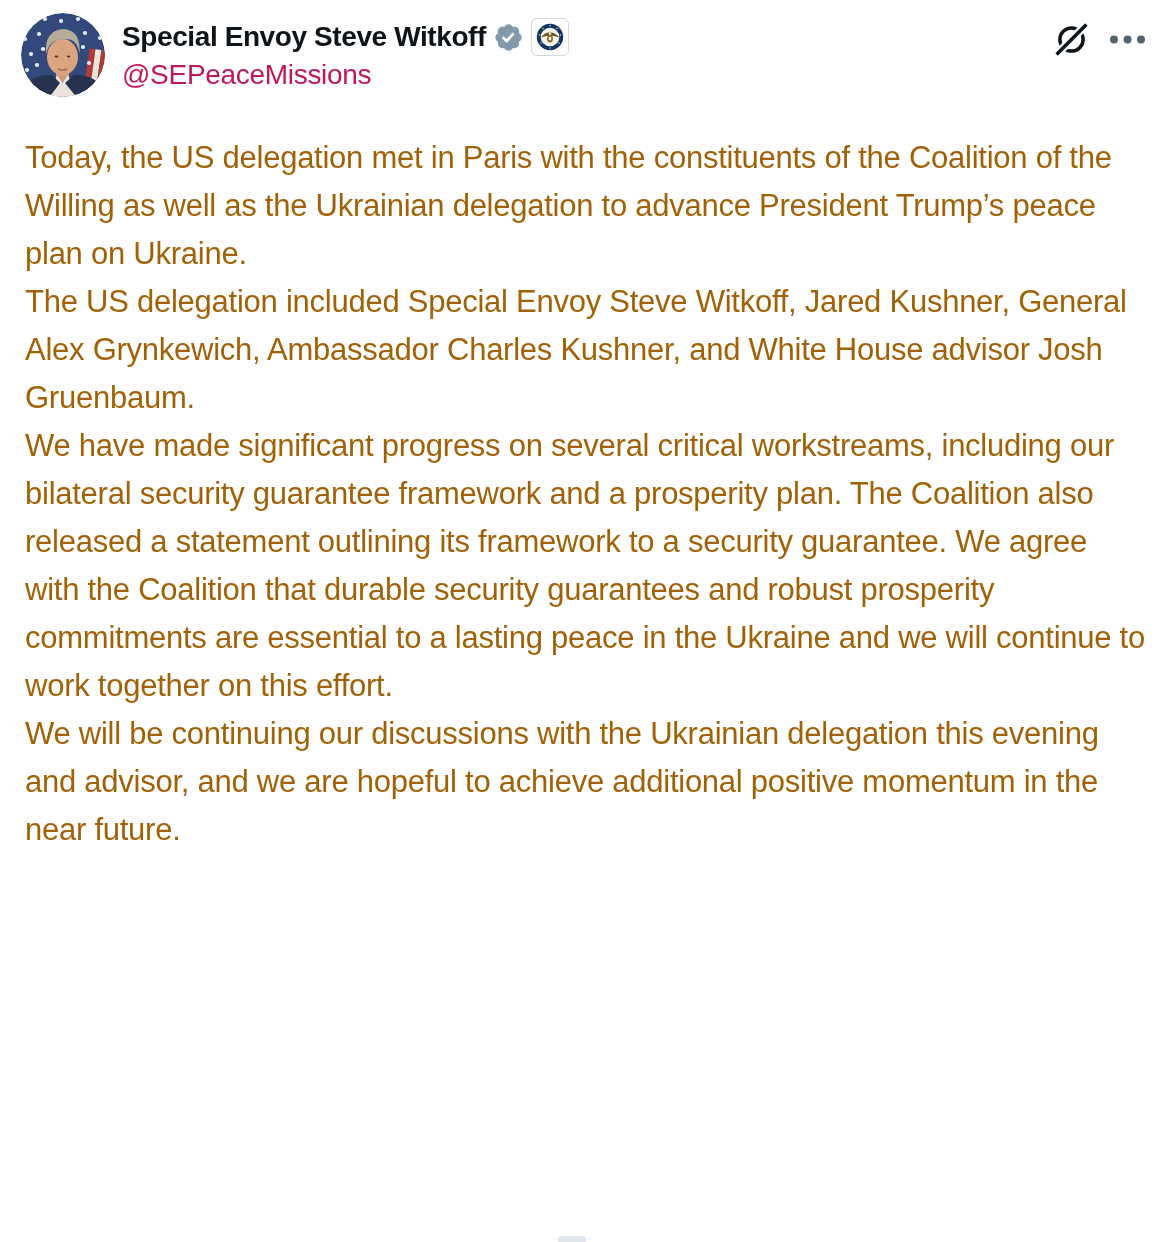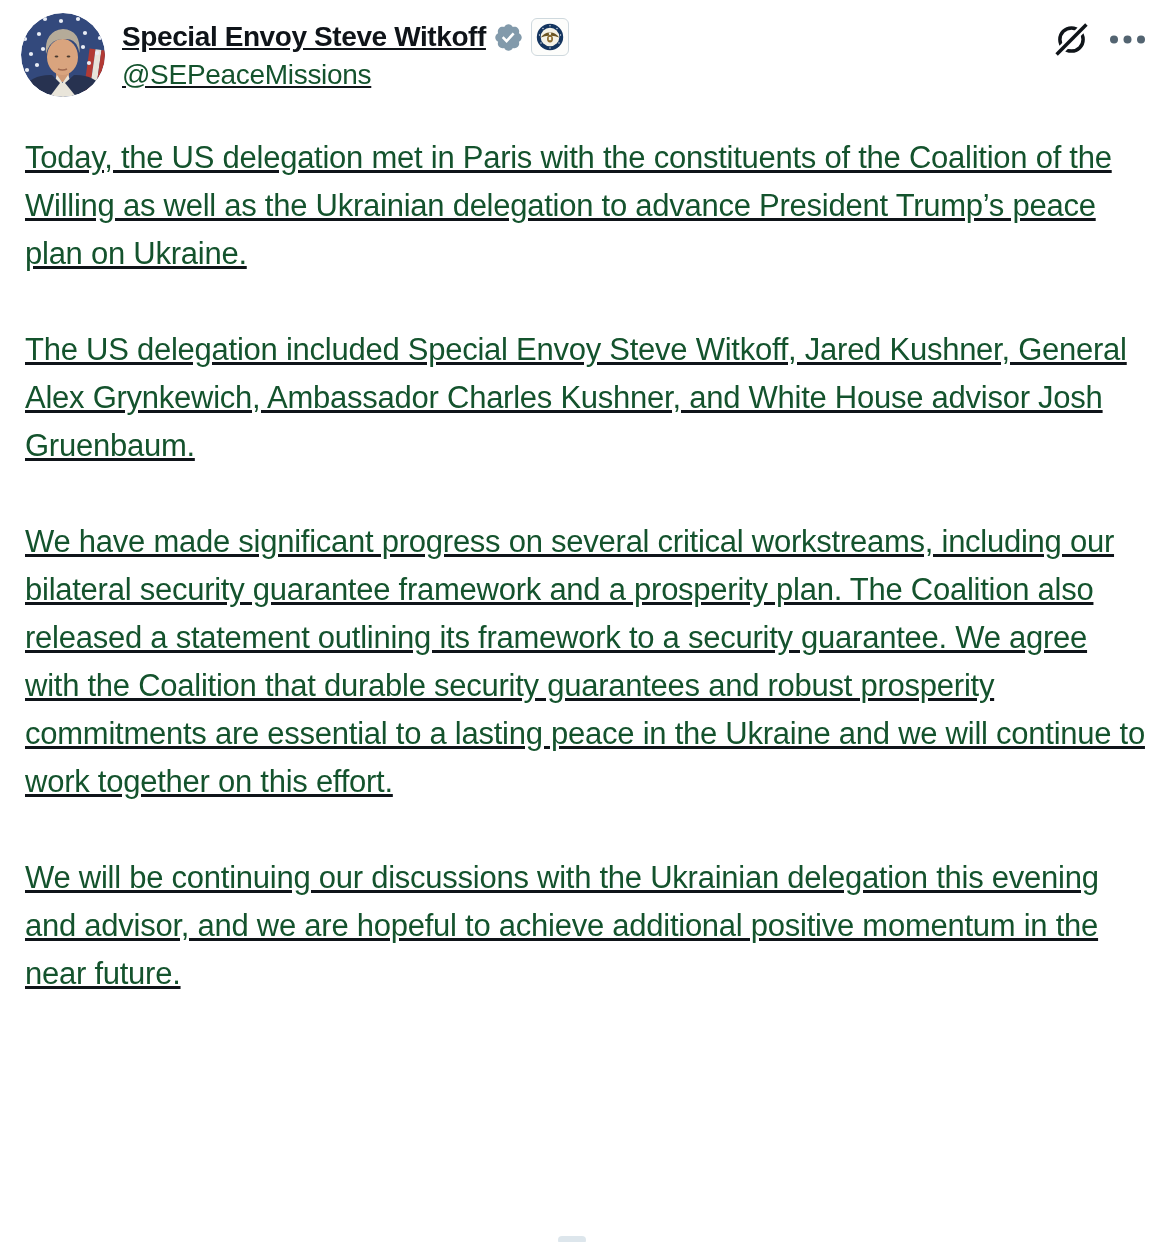--- a/index.html
+++ b/index.html
@@ -8,21 +8,20 @@
     background: #ffffff;
     font-family: "Liberation Sans", sans-serif;
     color: #0f1419;
   }
   .tweet {
     position: relative;
     width: 1170px;
     height: 1242px;
     background: #ffffff;
     overflow: hidden;
-    text-decoration: underline;
   }
   
   .tweet-header {
     display: flex;
     align-items: flex-start;
     padding: 13px 24px 0 21px;
   }
   .avatar {
     width: 84px;
     height: 84px;
@@ -68,21 +67,21 @@
     display: flex;
     align-items: center;
     justify-content: center;
     flex: 0 0 auto;
     cursor: pointer;
   }
   .handle {
     font-size: 28px;
     letter-spacing: -0.3px;
     line-height: 34px;
-    color: #14532d;
+    color: #be185d;
     margin-top: 2px;
     cursor: pointer;
   }
   .header-actions {
     display: flex;
     align-items: center;
     gap: 19px;
     margin-top: 8px;
     flex: 0 0 auto;
   }
@@ -99,23 +98,23 @@
   
   .tweet-body {
     margin-top: 37px;
     padding: 0 22px 0 25px;
   }
   .tweet-body p {
     margin: 0;
     font-size: 31px;
     line-height: 48px;
     letter-spacing: -0.25px;
-    color: #14532d;
-  }
-  .tweet-body p + p { margin-top: 48px; }
+    color: #a16207;
+  }
+  .tweet-body p + p { }
   
   .below-fold-artifact {
     position: absolute;
     left: 558px;
     top: 1236px;
     width: 28px;
     height: 8px;
     border-radius: 4px;
     background: #9fb6c9;
     opacity: 0.35;

